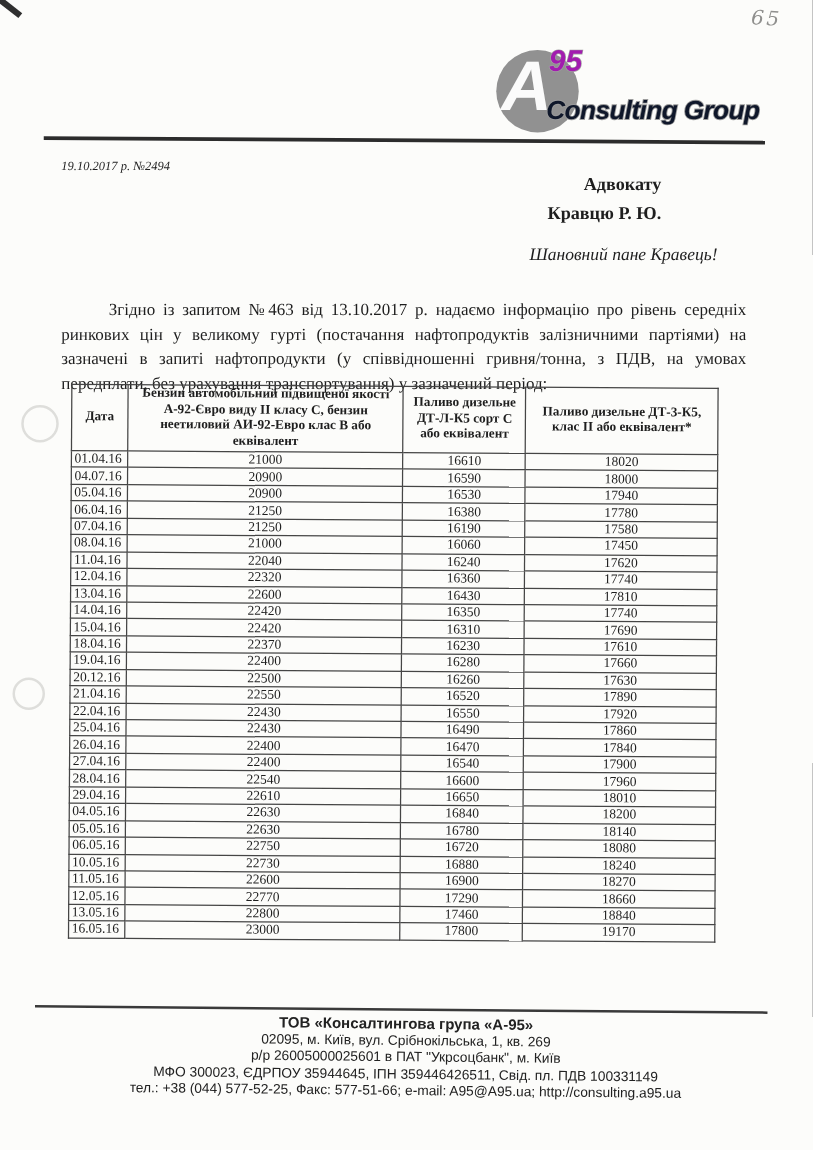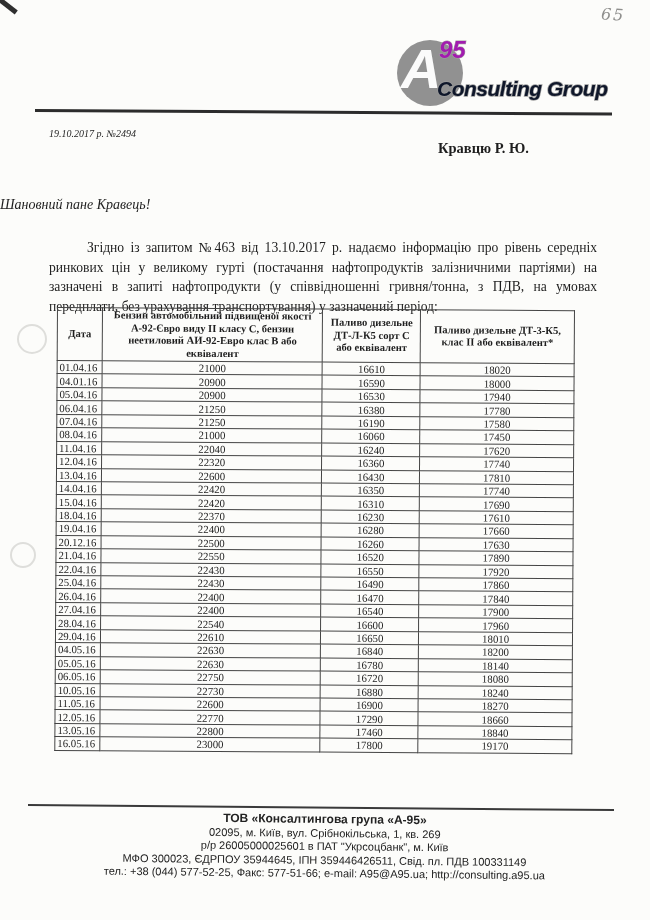--- a/index.html
+++ b/index.html
@@ -17,21 +17,21 @@
   .logo-circle{position:absolute;left:2px;top:4px;width:66px;height:66px;border-radius:50%;background:#919191;}
   .logo-a{position:absolute;left:6px;top:3px;font-family:"Liberation Sans",sans-serif;font-weight:bold;font-style:italic;font-size:56px;line-height:60px;color:#fbfbfb;}
   .logo-95{position:absolute;left:44px;top:2px;font-family:"Liberation Sans",sans-serif;font-weight:bold;font-style:italic;font-size:24px;line-height:24px;color:#a21caf;-webkit-text-stroke:1px #a3a3a3;paint-order:stroke fill;}
   .logo-word{position:absolute;left:42px;top:42px;font-family:"Liberation Sans",sans-serif;font-weight:bold;font-style:italic;font-size:21px;line-height:22px;color:#0f172a;-webkit-text-stroke:1.4px #9c9c9c;paint-order:stroke fill;letter-spacing:-0.5px;white-space:nowrap;}
   
   .header-rule{position:absolute;left:35px;top:109px;width:577px;height:2.5px;background:#2c2c2c;transform:rotate(0.35deg);transform-origin:left center;}
   .footer-rule{position:absolute;left:28px;top:804px;width:586px;height:2px;background:#3a3a3a;transform:rotate(0.5deg);transform-origin:left center;}
   
   .ref-line{position:absolute;left:49px;top:128px;font-size:10px;font-style:italic;}
   .addressee{position:absolute;left:327px;top:137px;width:202px;text-align:right;font-weight:bold;font-size:14.5px;line-height:23px;}
-  .salutation{position:absolute;left:0;top:197px;width:574px;text-align:left;font-style:italic;font-size:14px;}
+  .salutation{position:absolute;left:0;top:197px;width:574px;text-align:right;font-style:italic;font-size:14px;}
   .body-par{position:absolute;left:49px;top:238px;width:548px;font-size:13.6px;line-height:19.5px;text-align:justify;text-indent:38px;}
   
   .price-table{position:absolute;left:57px;top:307px;width:518px;border-collapse:collapse;transform:rotate(0.35deg);transform-origin:left top;}
   .price-table th,.price-table td{border:1px solid #454545;}
   .price-table th{font-size:10.6px;font-weight:bold;text-align:center;vertical-align:middle;line-height:12.5px;padding:1px 2px;height:41px;}
   .price-table td{font-size:10.8px;height:12.45px;line-height:12px;padding:0;white-space:nowrap;}
   td.c-date{text-align:left;padding-left:2px;}
   td.c-val{text-align:center;}
   
   .punch{position:absolute;border:2px solid #dededb;border-radius:50%;}
@@ -55,20 +55,21 @@
     <div class="logo-a">A</div>
     <div class="logo-95">95</div>
     <div class="logo-word">Consulting Group</div>
   </div>
 
   <div class="header-rule"></div>
 
   <div class="ref-line">19.10.2017 р. №2494</div>
 
   <div class="addressee">
+    <div>Адвокату</div>
     <div>Кравцю Р. Ю.</div>
   </div>
 
   <div class="salutation">Шановний пане Кравець!</div>
 
   <div class="body-par">Згідно із запитом №463 від 13.10.2017 р. надаємо інформацію про рівень середніх ринкових цін у великому гурті (постачання нафтопродуктів залізничними партіями) на зазначені в запиті нафтопродукти (у співвідношенні гривня/тонна, з ПДВ, на умовах передплати, без урахування транспортування) у зазначений період:</div>
 
   <table class="price-table">
     <colgroup>
       <col style="width:45px">
@@ -85,21 +86,21 @@
       </tr>
     </thead>
     <tbody>
         <tr>
           <td class="c-date">01.04.16</td>
           <td class="c-val">21000</td>
           <td class="c-val">16610</td>
           <td class="c-val">18020</td>
         </tr>
         <tr>
-          <td class="c-date">04.01.16</td>
+          <td class="c-date">04.07.16</td>
           <td class="c-val">20900</td>
           <td class="c-val">16590</td>
           <td class="c-val">18000</td>
         </tr>
         <tr>
           <td class="c-date">05.04.16</td>
           <td class="c-val">20900</td>
           <td class="c-val">16530</td>
           <td class="c-val">17940</td>
         </tr>

